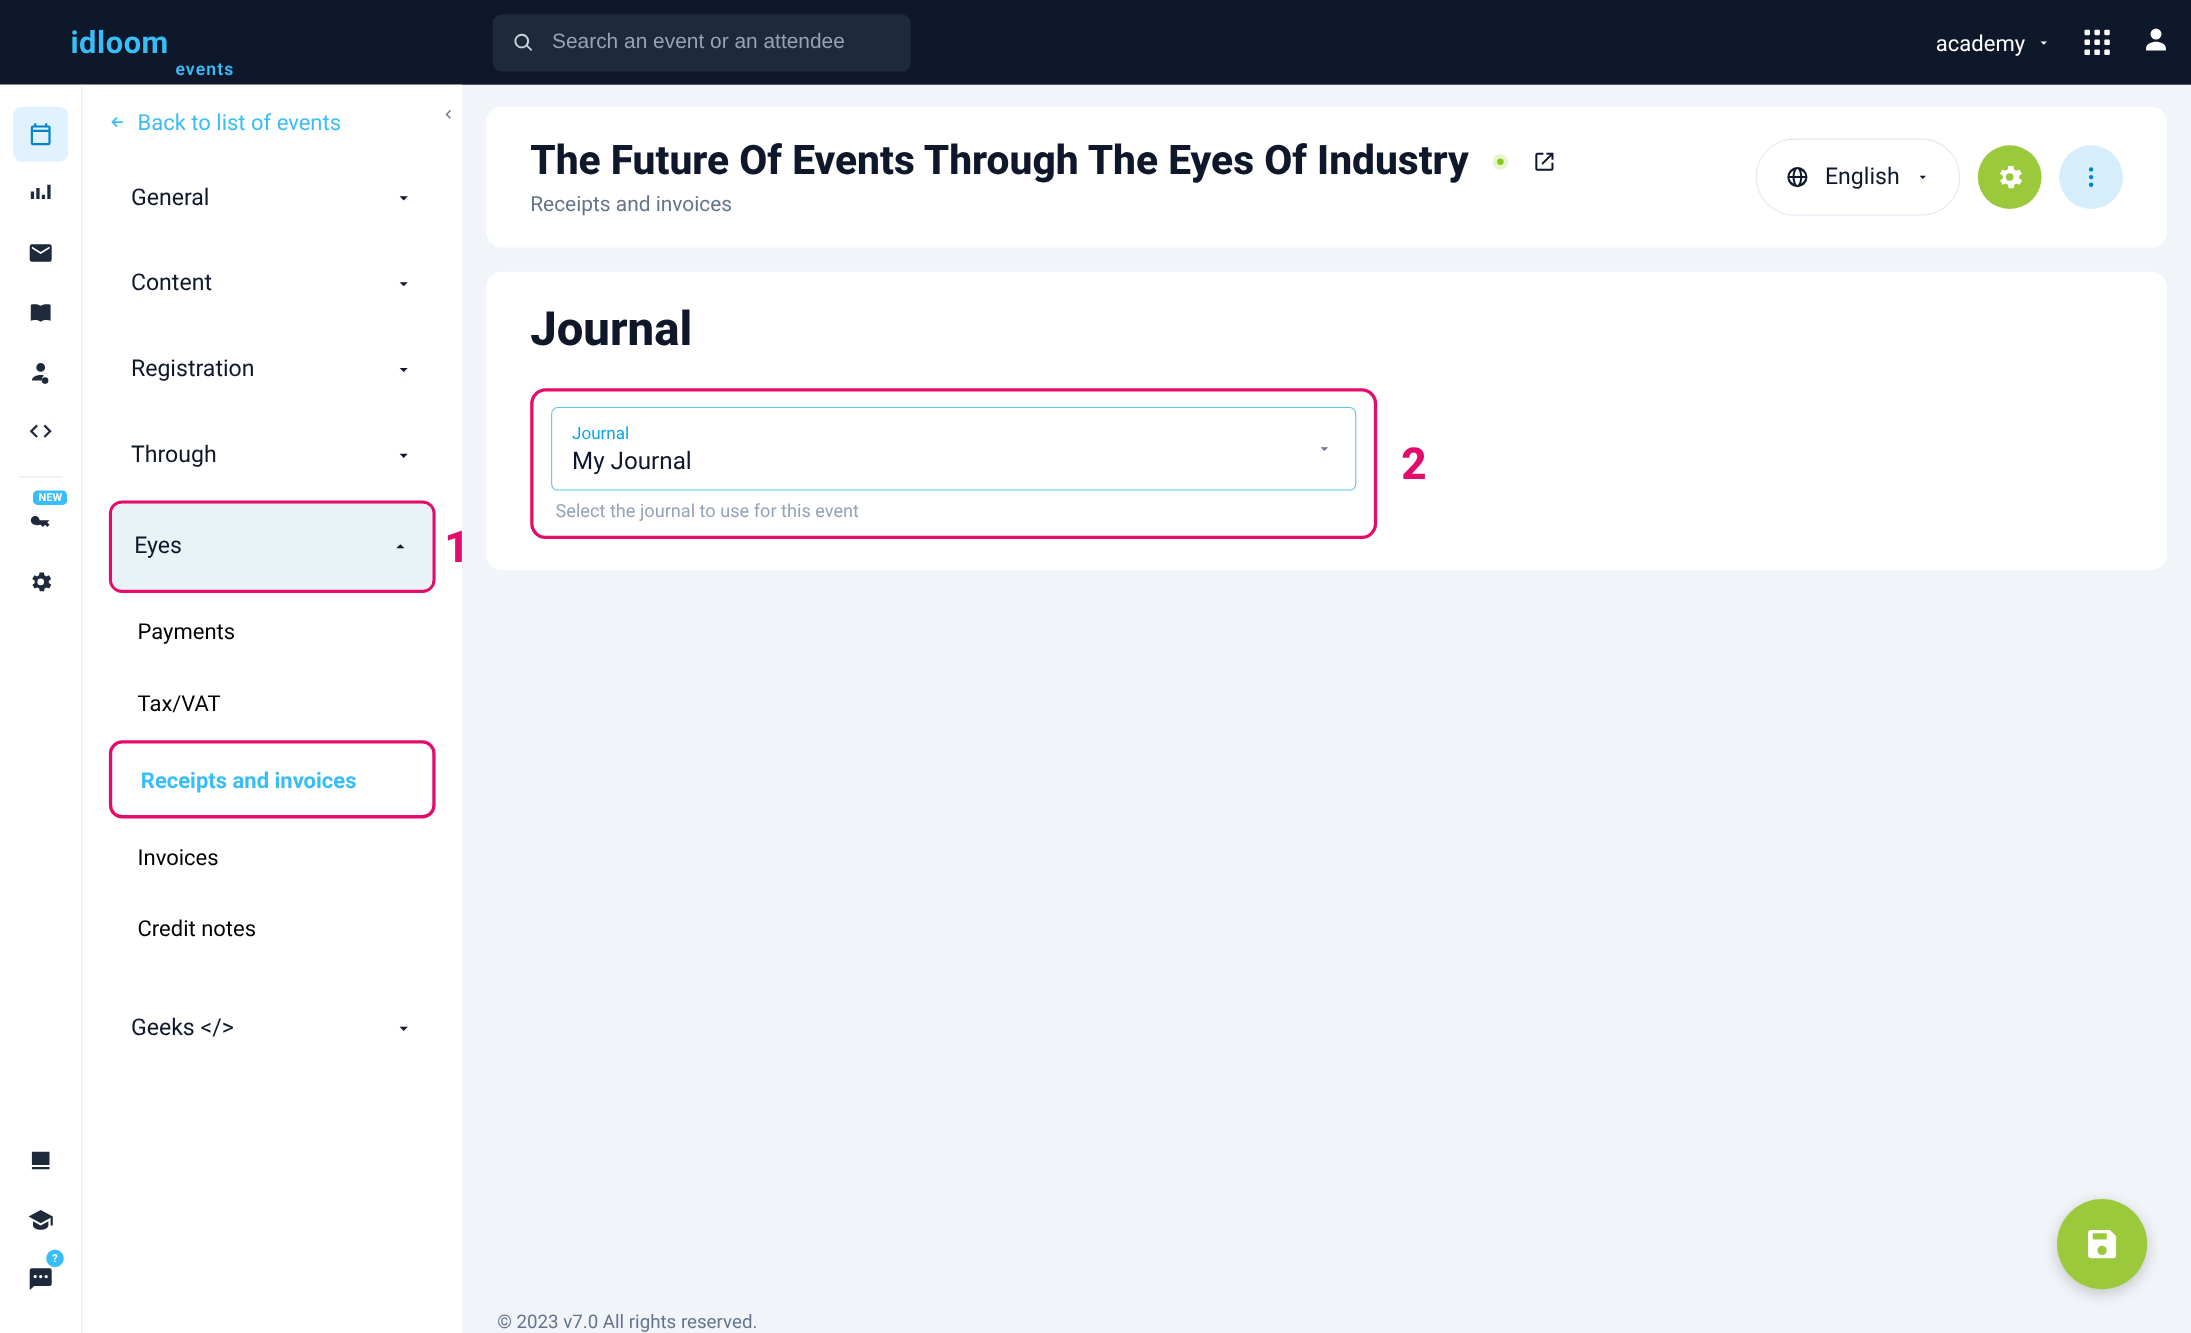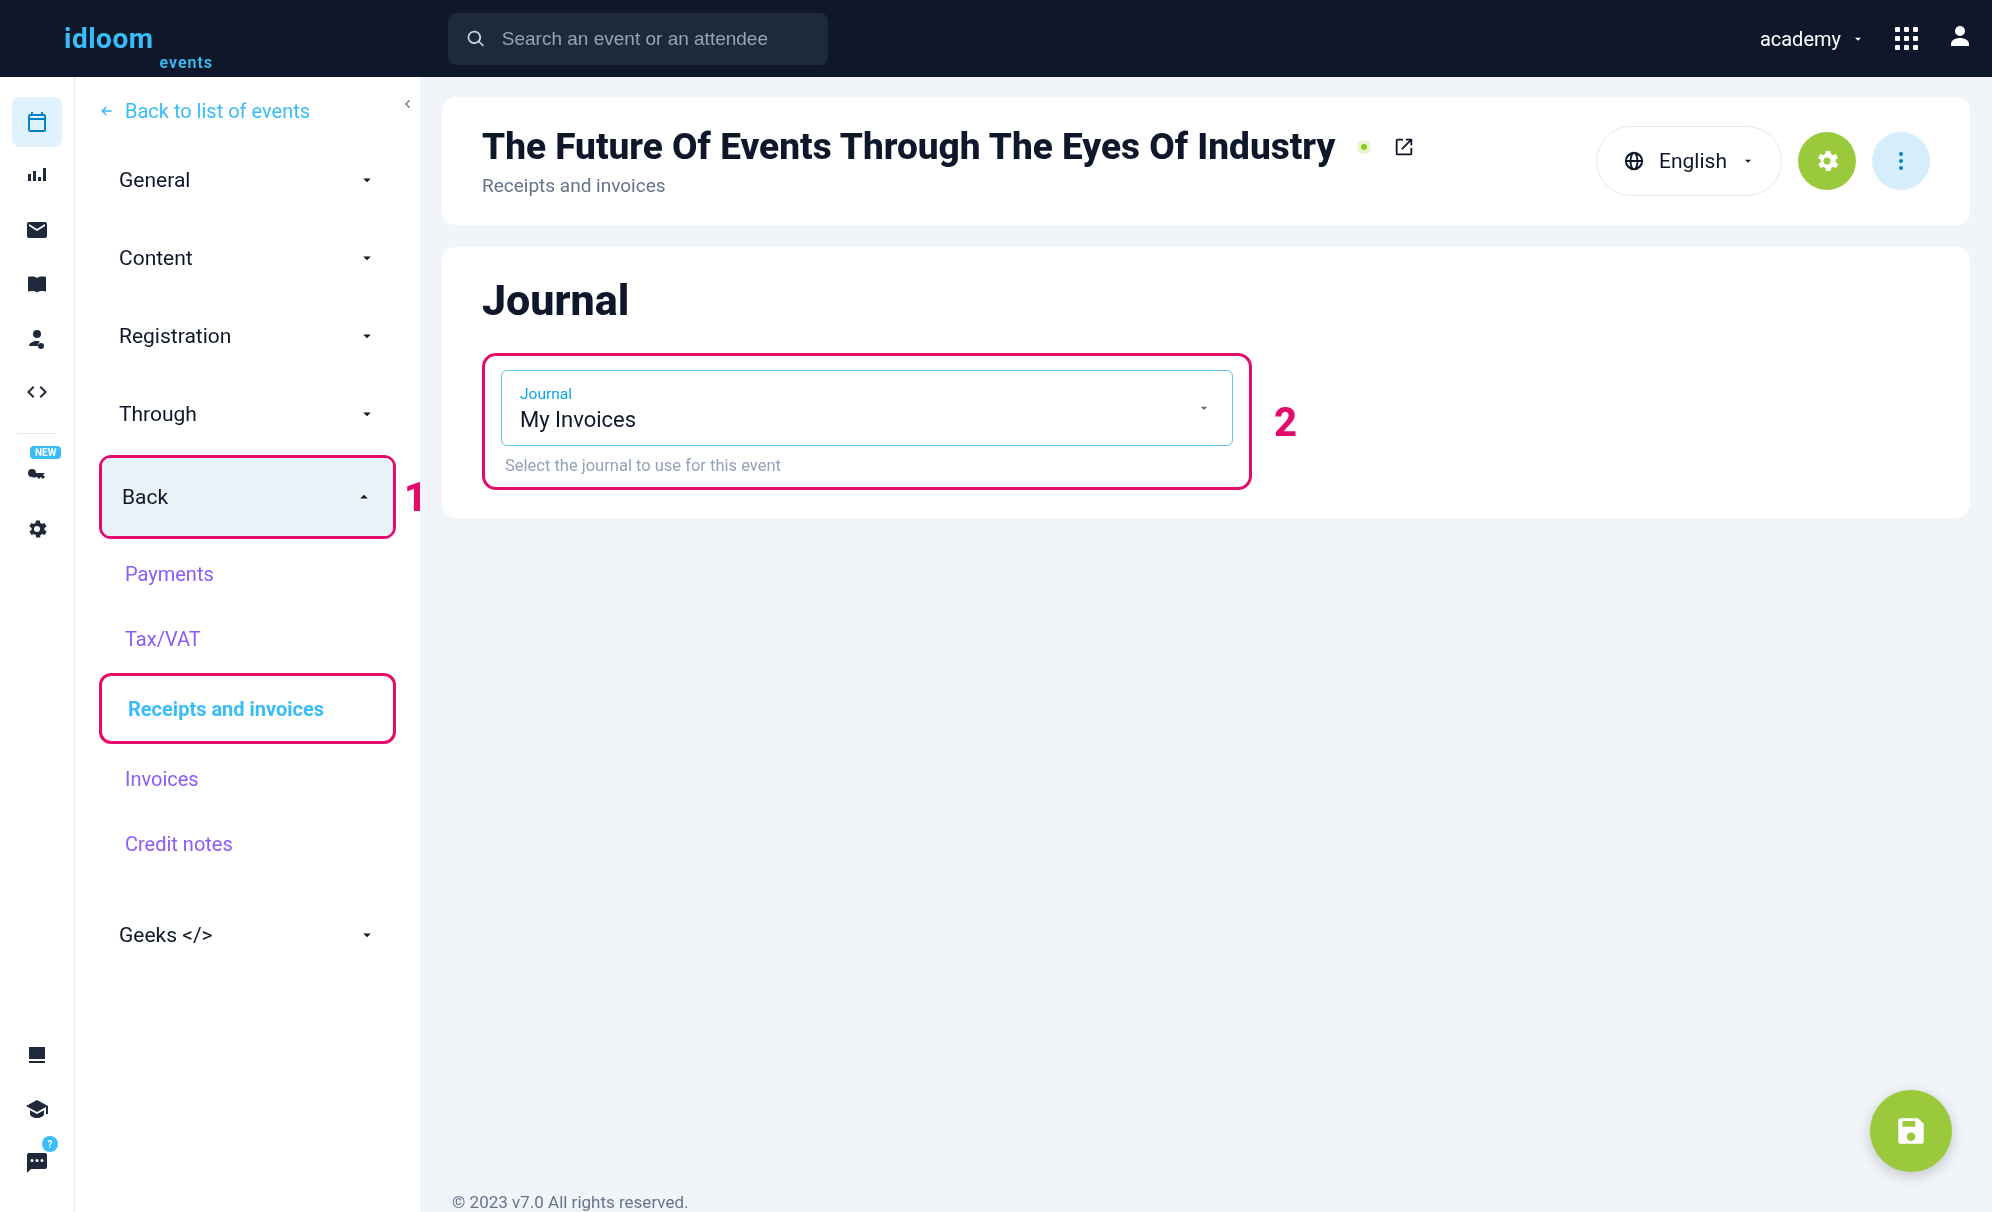--- a/index.html
+++ b/index.html
@@ -147,21 +147,21 @@
     cursor:pointer;
     border-radius:8px;
   }
   .nav-item.money { background:#E8F3F8; }
   .nav-item .chev { color:#0F172A;}
   .nav-sub {
     display:flex; align-items:center;
     height:65px;
     padding: 0 20px 0 26px;
     font-size:20px;
-    color:#8b5cf6;
+    color:#000000;
     cursor:pointer;
     border-radius:8px;
   }
   .nav-sub.active { color: var(--accent-teal); font-weight:700;}
   .hl {
     border:3px solid var(--highlight-pink);
     border-radius:12px;
     margin: 2px 0;
     position:relative;
   }
@@ -392,21 +392,21 @@
       </div>
       <div class="nav-item">
         <span>Through</span>
         <svg class="chev" width="18" height="18" viewBox="0 0 24 24">
             <path fill="currentColor" d="M7 10l5 5 5-5z"></path>
           </svg>
       </div>
 
       <div class="hl">
         <div class="nav-item money">
-          <span>Back</span>
+          <span>Eyes</span>
           <svg class="chev" width="18" height="18" viewBox="0 0 24 24">
               <path fill="currentColor" d="M7 14l5-5 5 5z"></path>
             </svg>
         </div>
         <span class="hl-label">1</span>
       </div>
 
       <div class="nav-sub">
         <span>Payments</span>
       </div>
@@ -474,21 +474,21 @@
           </div>
         </div>
       </div>
     </div>
 
     <div class="card">
       <h2 class="section-title">Journal</h2>
       <div class="field-wrap">
         <div class="select-box">
           <span class="select-label">Journal</span>
-          <span class="select-value">My Invoices</span>
+          <span class="select-value">My Journal</span>
           <svg class="select-caret" width="16" height="16" viewBox="0 0 24 24">
               <path fill="#64748B" d="M7 10l5 5 5-5z"></path>
             </svg>
         </div>
         <div class="helper">Select the journal to use for this event</div>
         <span class="hl-label">2</span>
       </div>
     </div>
 
     <div class="footer">© 2023 v7.0 All rights reserved.</div>

